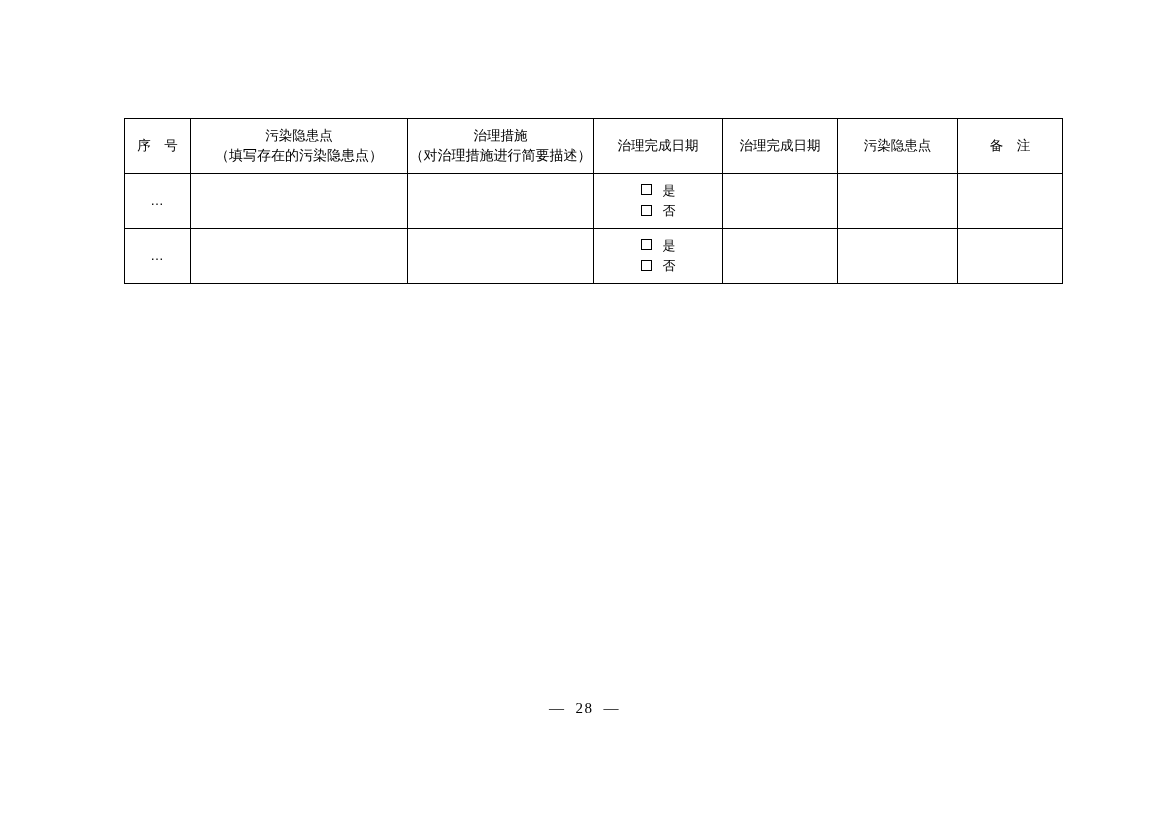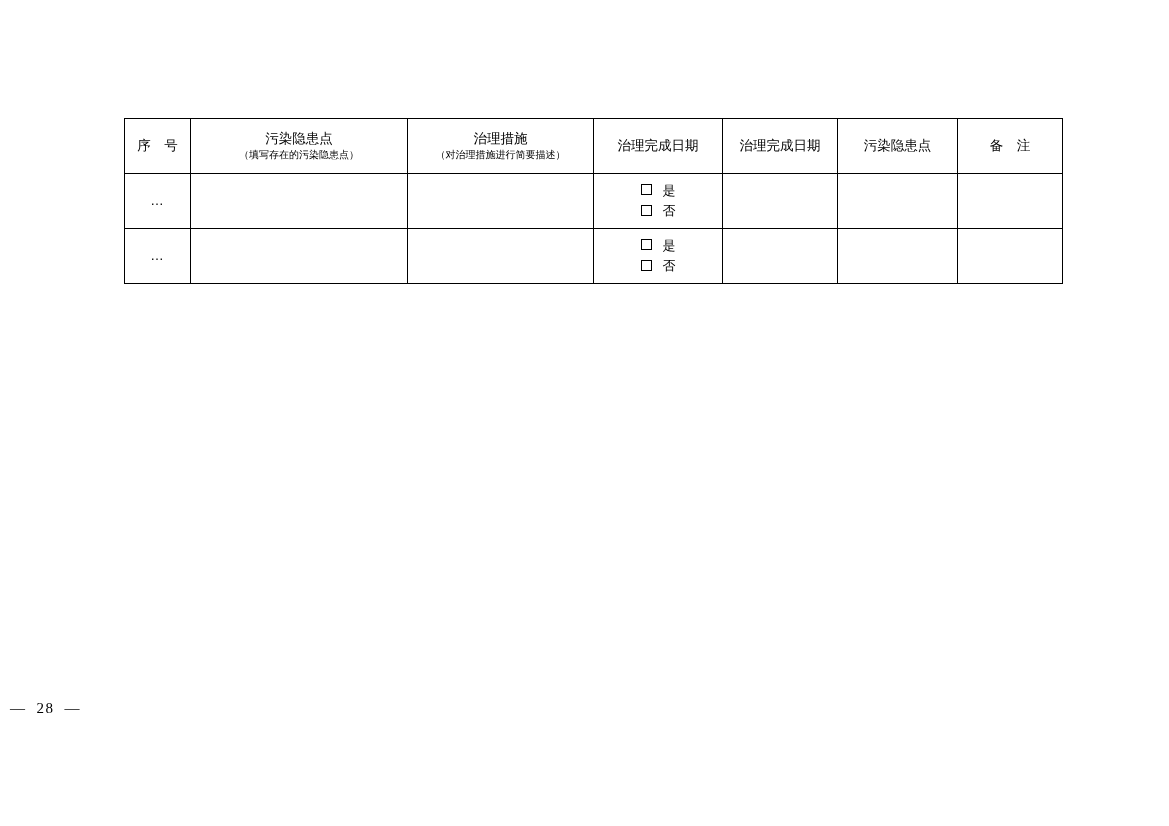--- a/index.html
+++ b/index.html
@@ -63,21 +63,21 @@
     font-weight: normal;
     padding: 3px 2px;
   }
 
   .hdr-main {
     display: block;
     font-size: 13.5px;
   }
   .hdr-sub {
     display: block;
-    font-size: 10px;
+    font-size: 14px;
   }
 
   .section-row td {
     height: 34px;
     text-align: left;
     padding-left: 12px;
     font-size: 14px;
     font-family: "Liberation Sans", "DejaVu Sans", sans-serif;
     letter-spacing: 0.28em;
   }
@@ -115,21 +115,21 @@
   .check-label {
     display: inline-block;
     vertical-align: middle;
   }
 
   .page-number {
     position: absolute;
     left: 0;
     top: 700px;
     width: 1169px;
-    text-align: left;
+    text-align: center;
     font-size: 15px;
     font-family: "Liberation Serif", "DejaVu Serif", serif;
     letter-spacing: 0.1em;
   }
   .page-number .dash {
     display: inline-block;
     padding: 0 10px;
   }
 </style>
 </head>

